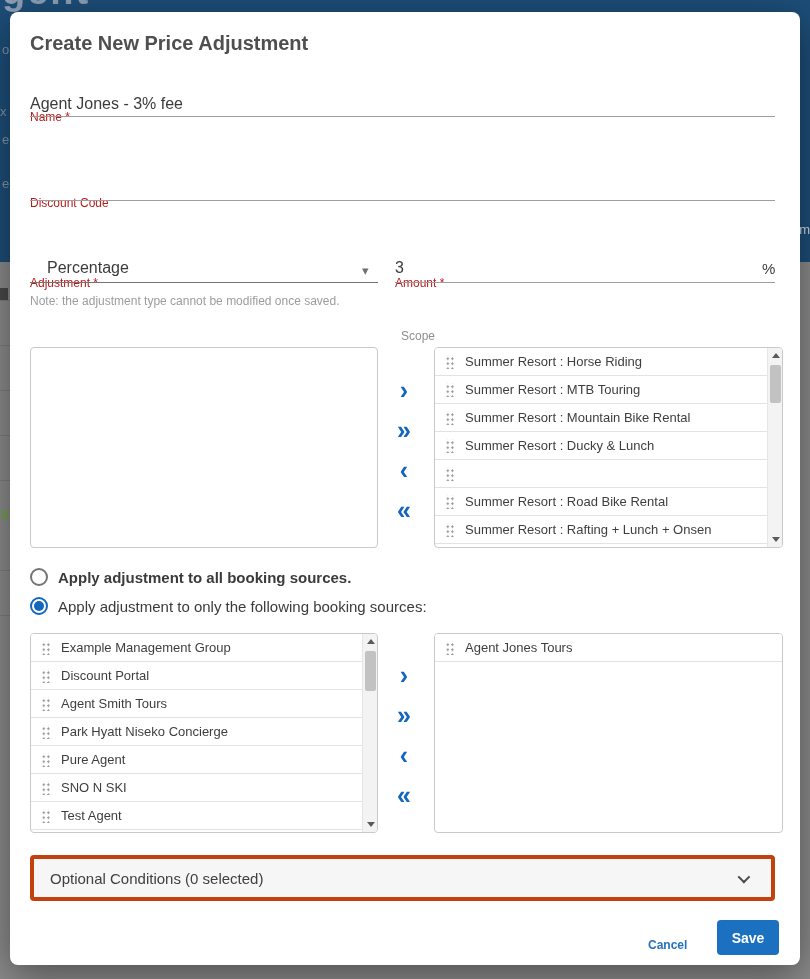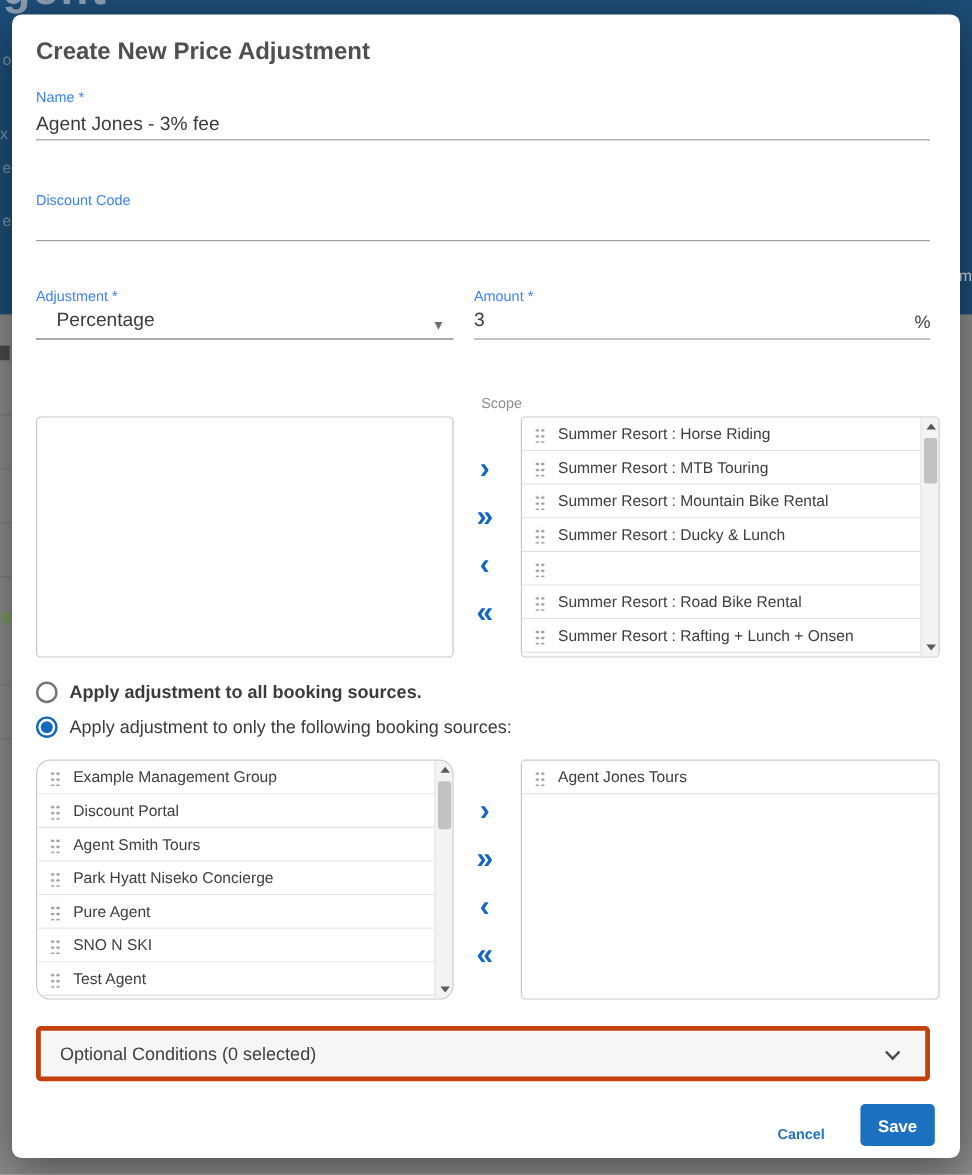--- a/index.html
+++ b/index.html
@@ -14,21 +14,21 @@
   .bg-content-line { position:absolute; left:0; width:10px; height:1px; background:#7d7d7d; }
   .bg-frag-green { position:absolute; left:1px; top:506px; font-size:12px; font-weight:700; color:#6fa843; }
   .bg-icon-chip { position:absolute; left:0; top:288px; width:8px; height:12px; background:#4a4a4a; }
 
   
   .modal { position:absolute; left:10px; top:12px; width:790px; height:953px; background:#ffffff;
            border-radius:8px; box-shadow:0 10px 40px rgba(0,0,0,.45); }
 
   .title { position:absolute; left:20px; top:20px; font-size:20px; font-weight:600; color:#4f4f4f; }
 
-  .fld-label { position:absolute; font-size:12px; color:#3b82f6; }
+  .fld-label { position:absolute; font-size:12px; color:#b91c1c;margin-top:36px; }
   .fld-value { position:absolute; font-size:16px; color:#3b3b3b; }
   .underline { position:absolute; height:1px; background:#9e9e9e; }
   .underline.dark { background:#757575; }
 
   .select-caret { position:absolute; font-size:13px; color:#6f6f6f; }
   .pct-suffix { position:absolute; font-size:15px; color:#3b3b3b; }
   .note { position:absolute; left:20px; top:282px; font-size:12px; color:#9c9c9c; }
 
   .scope-label { position:absolute; left:365px; top:317px; width:60px; text-align:right; font-size:12px; color:#8e8e8e; }
 
@@ -113,20 +113,21 @@
   <div class="fld-label" style="left:20px; top:228px;">Adjustment *</div>
   <div class="fld-value" style="left:20px; top:247px;margin-left:17px;">Percentage</div>
   <div class="select-caret" style="left:352px; top:251px;">▾</div>
   <div class="underline dark" style="left:20px; top:270px; width:348px;"></div>
 
   <div class="fld-label" style="left:385px; top:228px;">Amount *</div>
   <div class="fld-value" style="left:385px; top:247px;">3</div>
   <div class="pct-suffix" style="left:752px; top:248px;">%</div>
   <div class="underline" style="left:385px; top:270px; width:380px;"></div>
 
+  <div class="note">Note: the adjustment type cannot be modified once saved.</div>
 
   <div class="scope-label">Scope</div>
 
   <div class="listbox" style="left:20px; top:335px; width:348px; height:201px;">
     <div class="lb-rows">
       
     </div>
   </div>
 
   <div class="arrow-btn" style="left:380px; top:364px;">›</div>
@@ -184,21 +185,21 @@
 
   <div class="radio-line" style="top:556px;font-weight:bold;">
     <div class="radio"></div>
     <div class="radio-label">Apply adjustment to all booking sources.</div>
   </div>
   <div class="radio-line" style="top:585px;">
     <div class="radio selected"></div>
     <div class="radio-label">Apply adjustment to only the following booking sources:</div>
   </div>
 
-  <div class="listbox" style="left:20px; top:621px; width:348px; height:200px;border-radius:12px;">
+  <div class="listbox" style="left:20px; top:621px; width:348px; height:200px;">
     <div class="lb-rows with-sb">
 
         <div class="row">
           <div class="grip"></div>
           <div class="row-label">Example Management Group</div>
         </div>
 
         <div class="row">
           <div class="grip"></div>
           <div class="row-label">Discount Portal</div>

